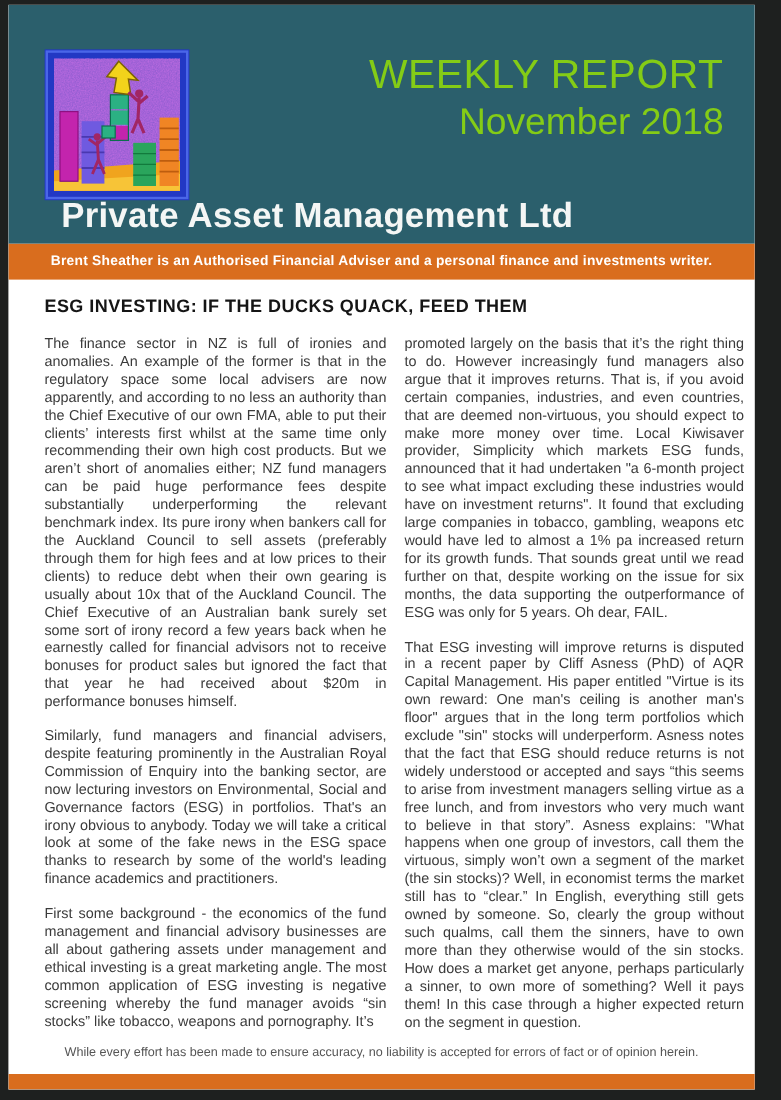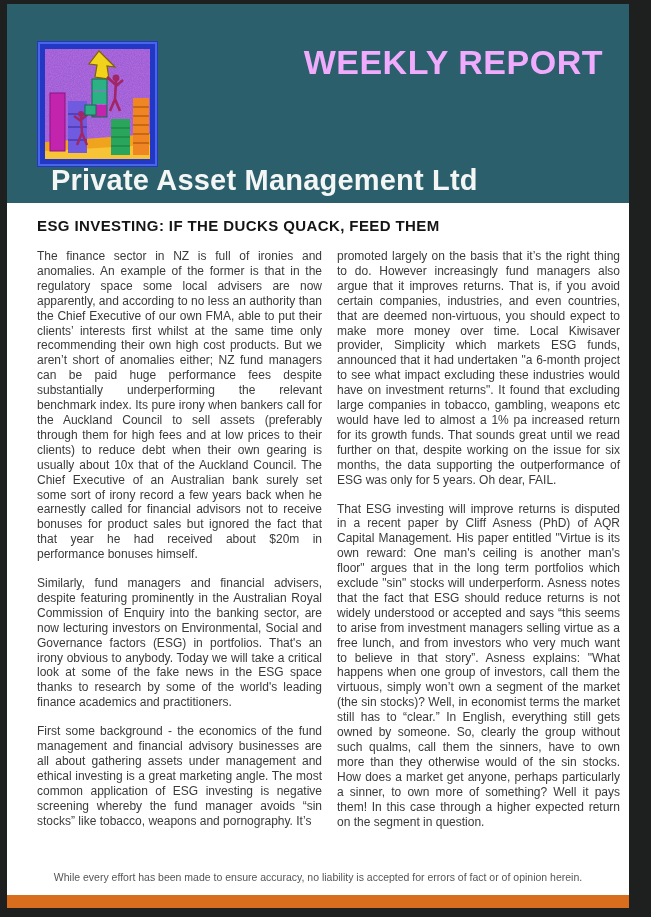--- a/index.html
+++ b/index.html
@@ -24,22 +24,22 @@
     background:#2b5f6c;
     position:relative;
   }
   .logo-frame{
     position:absolute;left:30px;top:37px;
     width:121px;height:126px;
     display:block;
   }
   .masthead{
     position:absolute;top:40px;right:26px;
-    text-align:right;color:#f0abfc;
-    font-weight:bold;line-height:1.1;
+    text-align:right;color:#84cc16;
+    font-weight:normal;line-height:1.1;
   }
   .masthead .line1{font-size:34px;letter-spacing:0.5px;}
   .masthead .line2{font-size:31px;margin-top:4px;}
   .company{
     position:absolute;left:44px;bottom:6px;
     color:#f4f6f5;font-weight:bold;font-size:29px;
     letter-spacing:0.2px;white-space:nowrap;
   }
   
   .banner{
@@ -133,25 +133,29 @@
       <circle cx="79" cy="37" r="3.4" fill="#a12664"></circle>
       <path d="M79 40 L78 58 M79 44 L70 36 M79 45 L86 39 M78 58 L73 70 M78 58 L83 70" stroke="#a12664" stroke-width="2.6" fill="none"></path>
 
       <circle cx="44" cy="73" r="3" fill="#a12664"></circle>
       <path d="M44 76 L45 92 M44 79 L52 72 M44 80 L37 75 M45 92 L40 104 M45 92 L50 104" stroke="#a12664" stroke-width="2.4" fill="none"></path>
       <rect x="48" y="64" width="11" height="10" fill="#2bb183" stroke="#0c6e4e" stroke-width="1"></rect>
     </svg>
 
     <div class="masthead">
       <div class="line1">WEEKLY REPORT</div>
+      <div class="line2">November 2018</div>
     </div>
 
     <div class="company">Private Asset Management Ltd</div>
   </div>
 
+  <div class="banner">
+    <span>Brent Sheather is an Authorised Financial Adviser and a personal finance and investments writer.</span>
+  </div>
 
   <div class="main">
     <h1 class="headline">ESG INVESTING: IF THE DUCKS QUACK, FEED THEM</h1>
     <div class="columns">
       <div class="col left">
         <p>The finance sector in NZ is full of ironies and anomalies. An example of the former is that in the regulatory space some local advisers are now apparently, and according to no less an authority than the Chief Executive of our own FMA, able to put their clients’ interests first whilst at the same time only recommending their own high cost products. But we aren’t short of anomalies either; NZ fund managers can be paid huge performance fees despite substantially underperforming the relevant benchmark index. Its pure irony when bankers call for the Auckland Council to sell assets (preferably through them for high fees and at low prices to their clients) to reduce debt when their own gearing is usually about 10x that of the Auckland Council. The Chief Executive of an Australian bank surely set some sort of irony record a few years back when he earnestly called for financial advisors not to receive bonuses for product sales but ignored the fact that that year he had received about $20m in performance bonuses himself.</p>
         <p>Similarly, fund managers and financial advisers, despite featuring prominently in the Australian Royal Commission of Enquiry into the banking sector, are now lecturing investors on Environmental, Social and Governance factors (ESG) in portfolios.  That's an irony obvious to anybody.  Today we will take a critical look at some of the fake news in the ESG space thanks to research by some of the world's leading finance academics and practitioners.</p>
         <p>First some background - the economics of the fund management and financial advisory businesses are all about gathering assets under management and ethical investing is a great marketing angle.  The most common application of ESG investing is negative screening whereby the fund manager avoids “sin stocks” like tobacco, weapons and pornography.   It’s</p>
       </div>
       <div class="col right">

